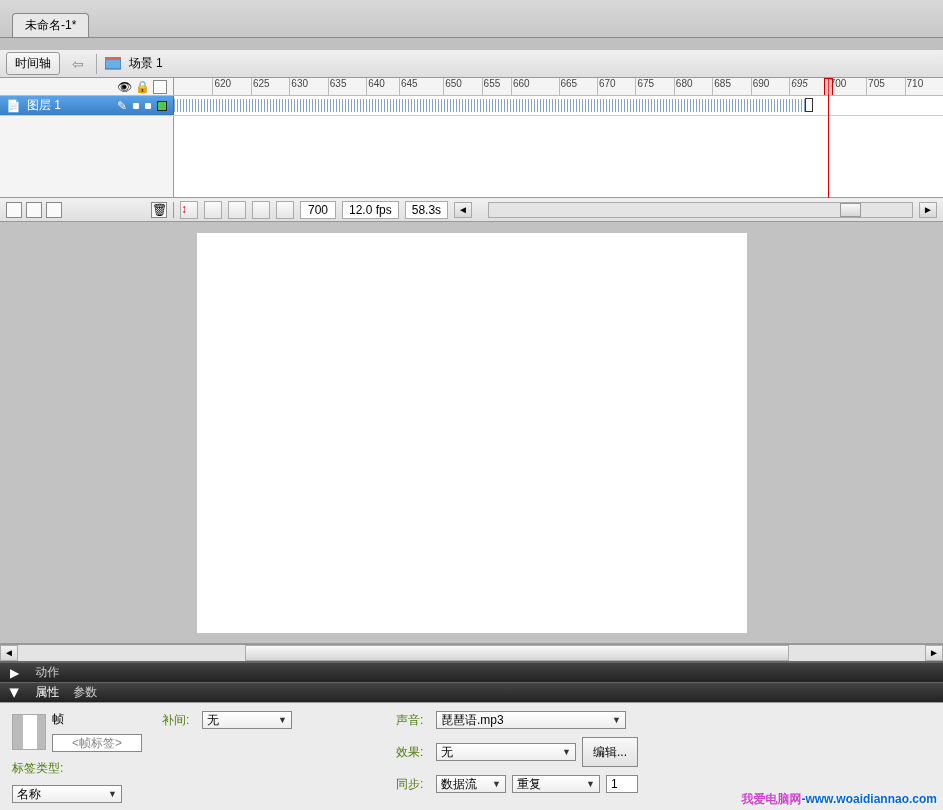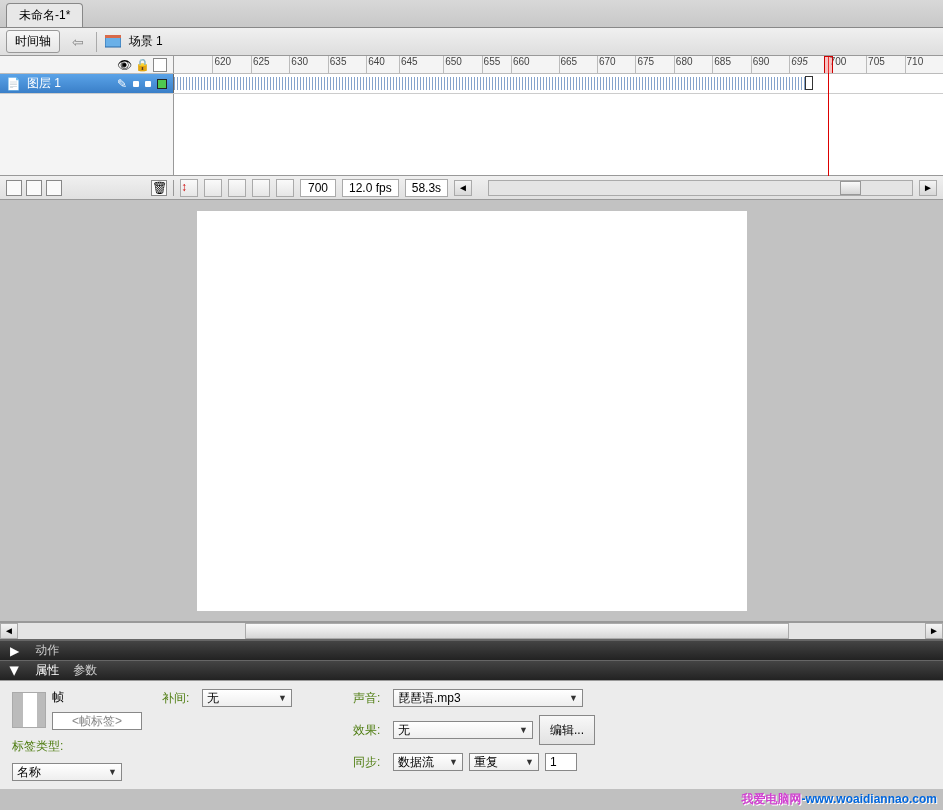--- a/index.html
+++ b/index.html
@@ -1,21 +1,21 @@
 <!DOCTYPE html>
 <html><head>
 <meta charset="utf-8">
 <style>
 * { box-sizing: border-box; margin: 0; padding: 0; font-family: "SimSun", Arial, sans-serif; font-size: 12px; }
 body { width: 943px; height: 810px; background: #c0c0c0; overflow: hidden; position: relative; }
 
-.window-tab-bar { height: 28px; background: linear-gradient(#d8d8d8,#c8c8c8); display: flex; align-items: flex-end; padding-left: 6px; border-bottom: 1px solid #888; }
+.window-tab-bar { height: 38px; background: linear-gradient(#d8d8d8,#c8c8c8); display: flex; align-items: flex-end; padding-left: 12px; border-bottom: 1px solid #888; }
 .win-tab { background: #e8e8e8; border: 1px solid #888; border-bottom: none; padding: 3px 12px; border-radius: 4px 4px 0 0; }
 
-.toolbar { height: 28px; background: linear-gradient(#f0f0f0,#dedede); border-bottom: 1px solid #999; display: flex; align-items: center; padding: 0 6px; gap: 8px; }
+.toolbar { height: 28px; background: linear-gradient(#f0f0f0,#dedede); border-bottom: 1px solid #999; display: flex; align-items: center; padding: 0 6px; gap: 8px; margin-top: 12px; }
 .timeline-btn { border: 1px solid #999; background: linear-gradient(#f8f8f8,#e6e6e6); padding: 2px 8px; border-radius: 3px; }
 .nav-arrow { color: #888; font-size: 14px; padding: 0 4px; }
 .scene-icon { width: 16px; height: 14px; display: inline-block; vertical-align: middle; }
 .divider { width: 1px; height: 20px; background: #aaa; }
 
 .ruler-area { display: flex; height: 18px; background: #f4f4f4; border-bottom: 1px solid #bbb; }
 .ruler-left { width: 174px; display: flex; align-items: center; justify-content: flex-end; gap: 4px; padding-right: 6px; border-right: 1px solid #999; }
 .mini-icon { width: 14px; height: 14px; display: inline-block; border: 1px solid #888; }
 .eye-icon { background: radial-gradient(circle at 50% 50%, #333 2px, transparent 3px); border: none; }
 .outline-box { background: #fff; }
@@ -216,21 +216,21 @@
   <div class="prop-col">
     <div class="prop-row">
       <span class="prop-label" style="min-width:34px">补间:</span>
       <div class="dropdown" style="width:90px">
         <span>无</span>
           <span class="dropdown-arrow">▼</span>
       </div>
     </div>
   </div>
 
-  <div class="prop-col" style="margin-left:41px">
+  <div class="prop-col" style="margin-left:84px">
     <div class="prop-row">
       <span class="prop-label" style="min-width:34px">声音:</span>
       <div class="dropdown" style="width:190px">
         <span>琵琶语.mp3</span>
           <span class="dropdown-arrow">▼</span>
       </div>
     </div>
     <div class="prop-row">
       <span class="prop-label" style="min-width:34px">效果:</span>
       <div class="dropdown" style="width:140px">
@@ -238,21 +238,21 @@
           <span class="dropdown-arrow">▼</span>
       </div>
       <button class="edit-btn">编辑...</button>
     </div>
     <div class="prop-row">
       <span class="prop-label" style="min-width:34px">同步:</span>
       <div class="dropdown" style="width:70px">
         <span>数据流</span>
           <span class="dropdown-arrow">▼</span>
       </div>
-      <div class="dropdown" style="width:70px">
+      <div class="dropdown" style="width:88px">
         <span>重复</span>
           <span class="dropdown-arrow">▼</span>
       </div>
       <input class="text-input" style="width: 32px;" value="1">
     </div>
   </div>
 </div>
 
 <div class="watermark">
   <span class="cn">我爱电脑网</span><span>-www.woaidiannao.com</span>

